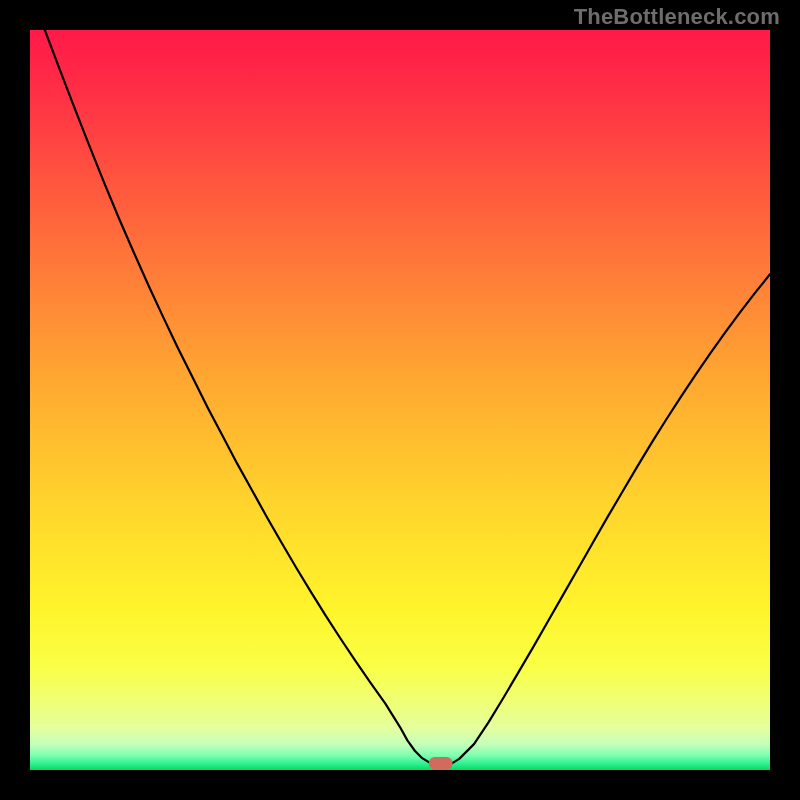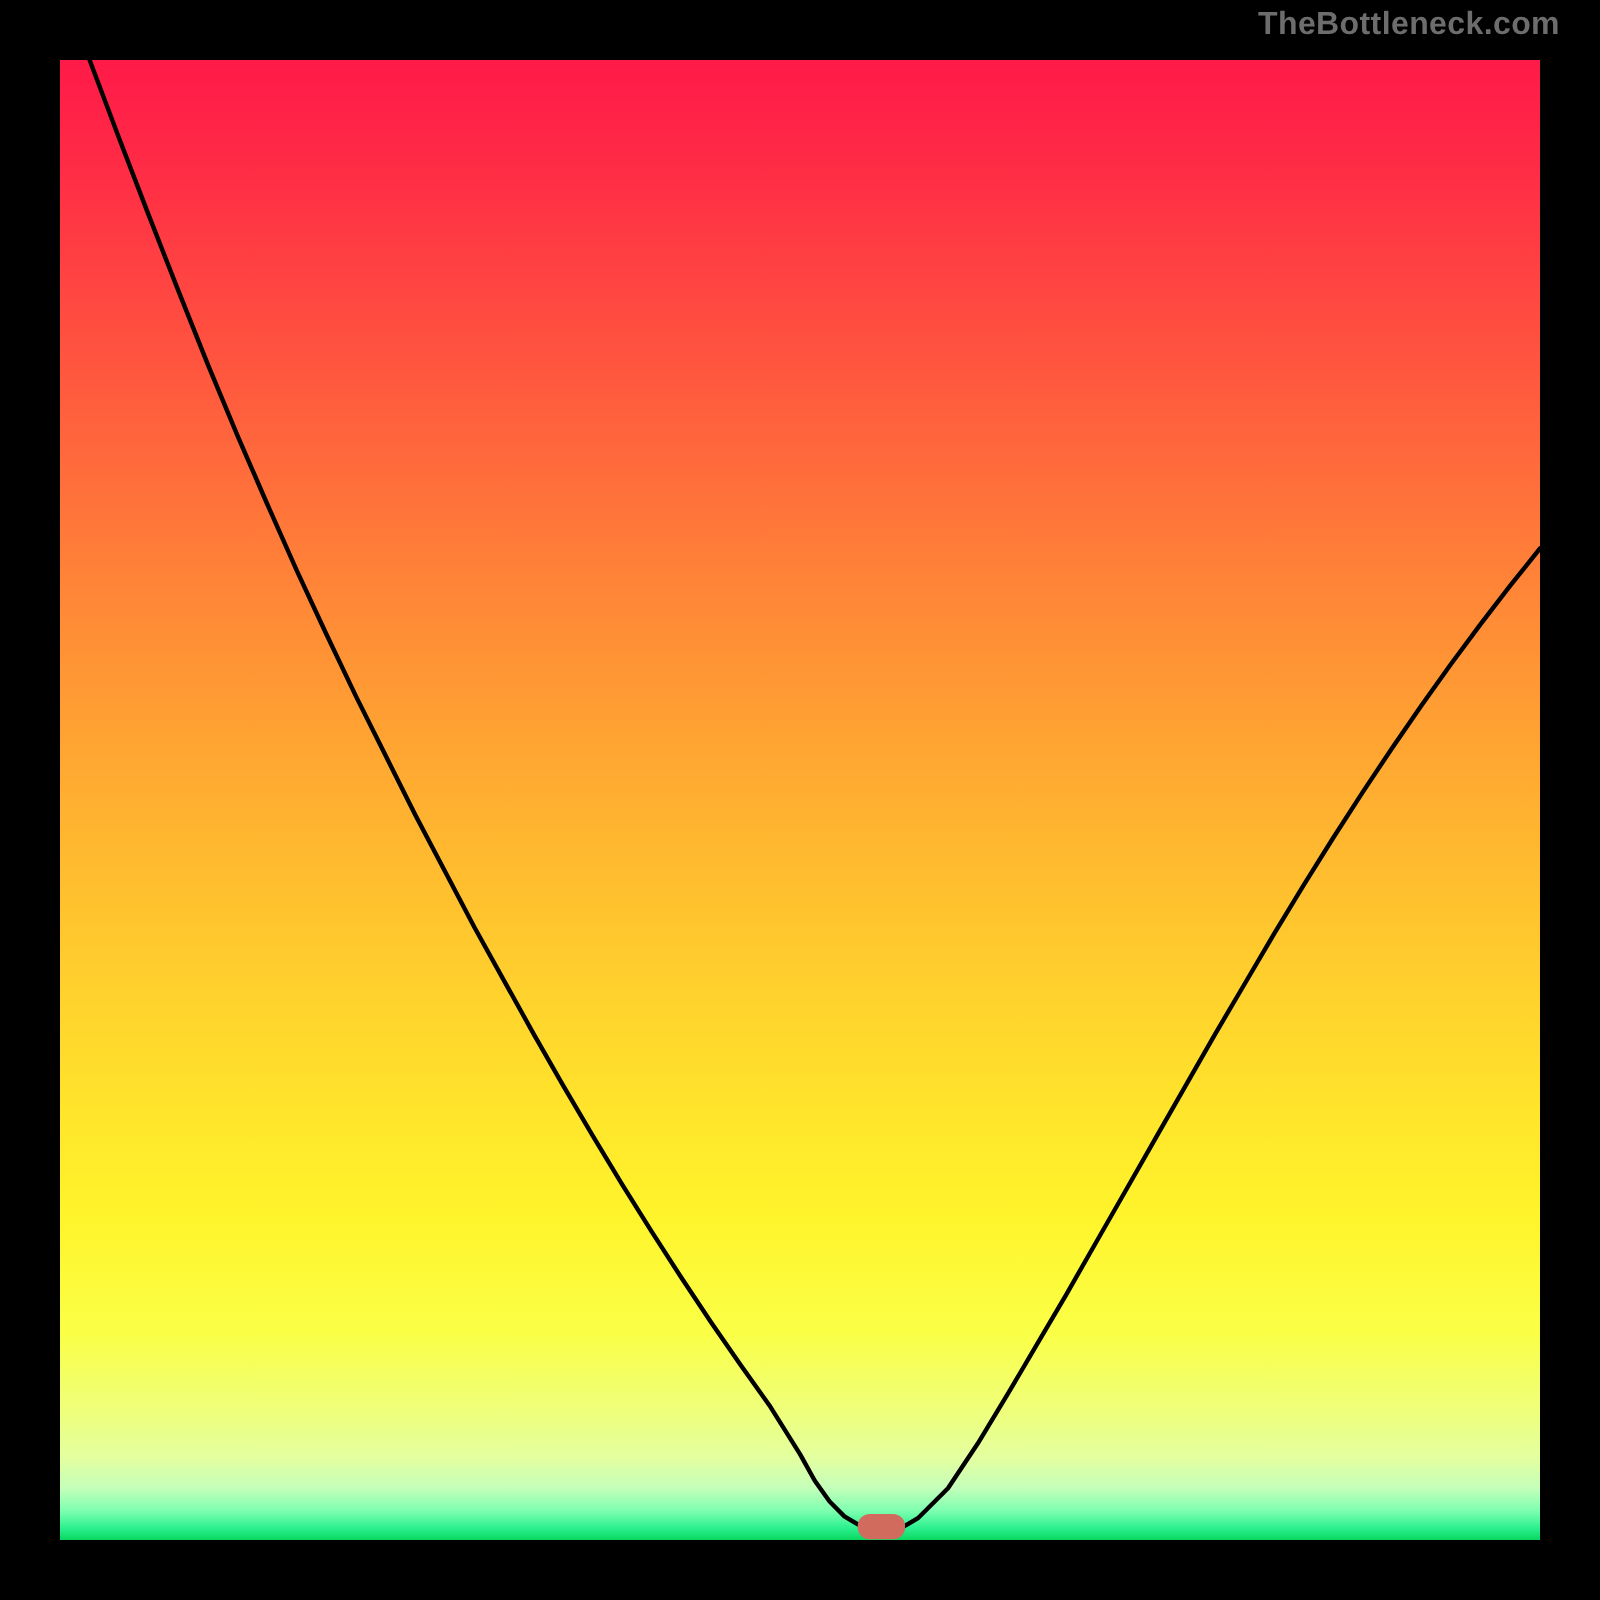--- a/index.html
+++ b/index.html
@@ -14,21 +14,21 @@
     position: relative;
     width: 800px;
     height: 800px;
     background: #000;
   }
   .watermark {
     position: absolute;
     top: 4px;
     right: 20px;
     font-family: Arial, Helvetica, sans-serif;
-    font-size: 16px;
+    font-size: 22px;
     font-weight: 600;
     color: #6d6d6d;
     letter-spacing: 0.2px;
     z-index: 10;
   }
   svg.plot {
     position: absolute;
     top: 30px;
     left: 30px;
     width: 740px;

